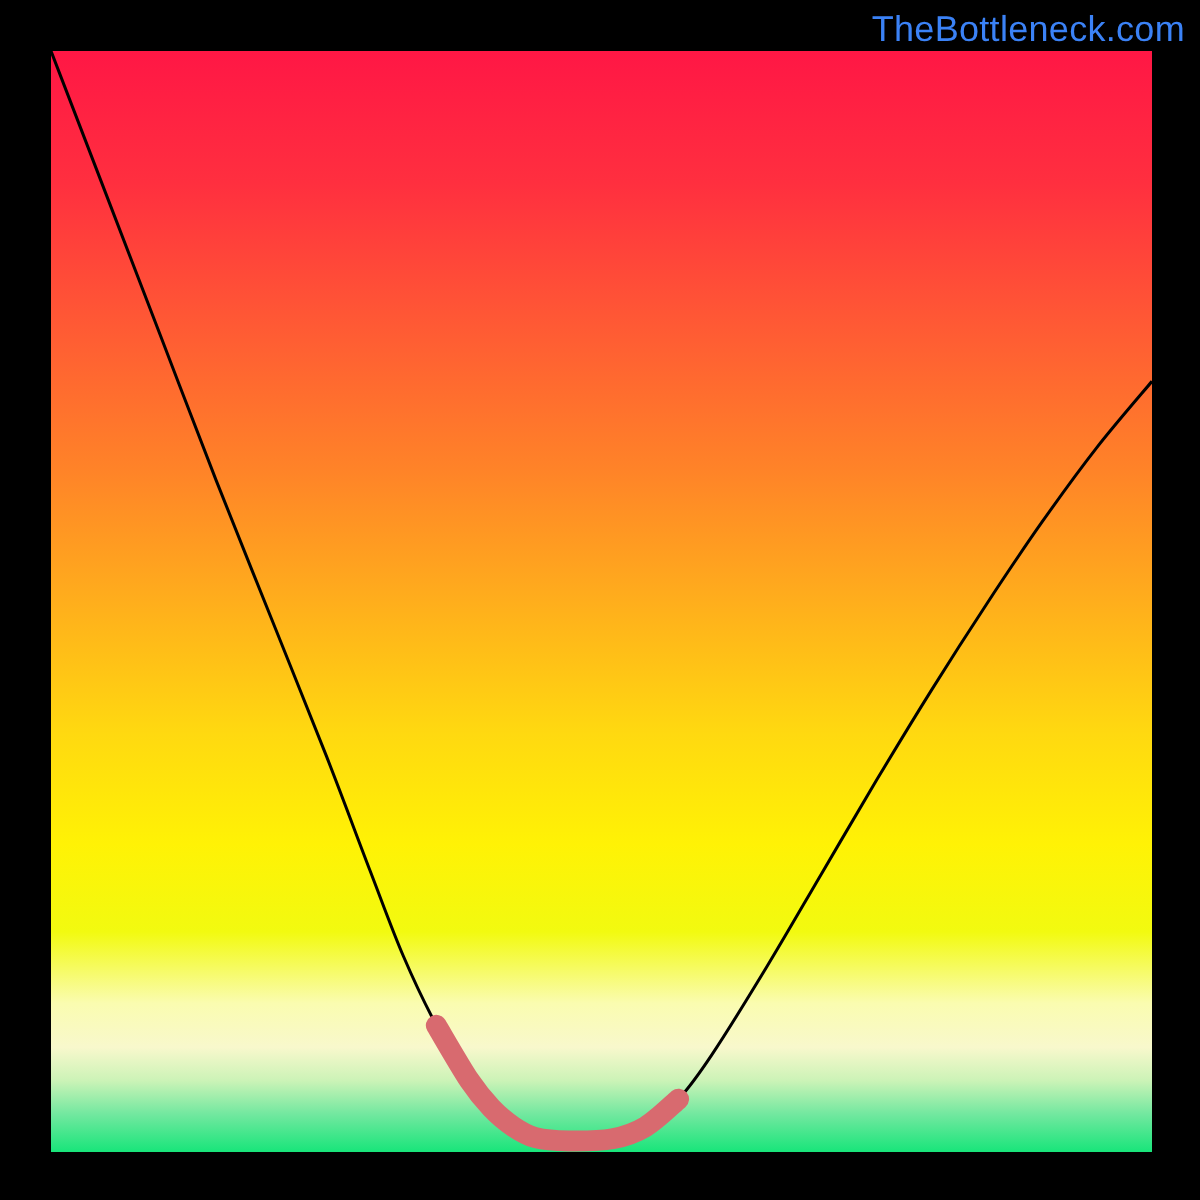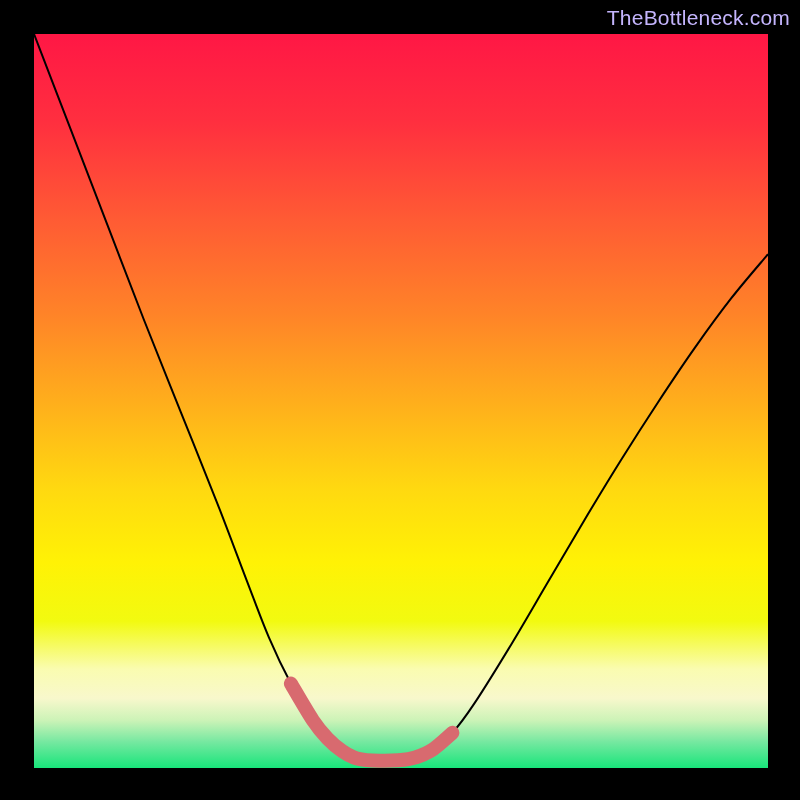--- a/index.html
+++ b/index.html
@@ -26,22 +26,22 @@
     position: absolute;
     top: 0;
     left: 0;
     right: 0;
     bottom: 0;
   }
   .watermark {
     position: absolute;
     top: 6px;
     right: 10px;
-    color: #c4b5fd;
-    font-size: 21px;
+    color: #3b82f6;
+    font-size: 24px;
     font-weight: 400;
     letter-spacing: 0.2px;
   }
   svg.curve {
     position: absolute;
     top: 0;
     left: 0;
   }
 </style>
 </head>

